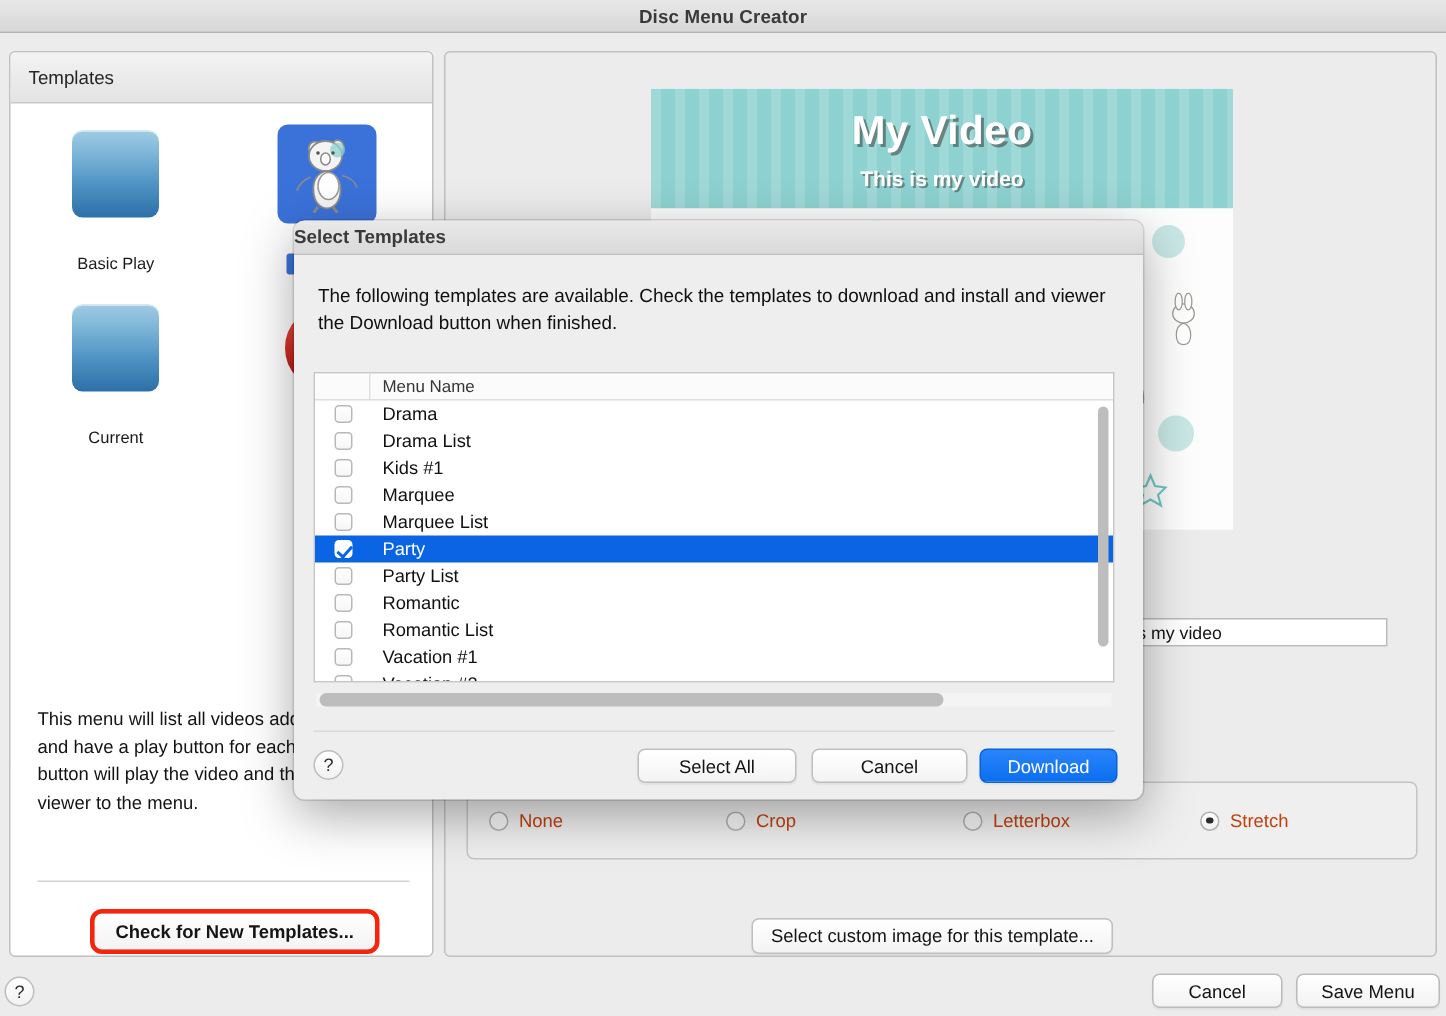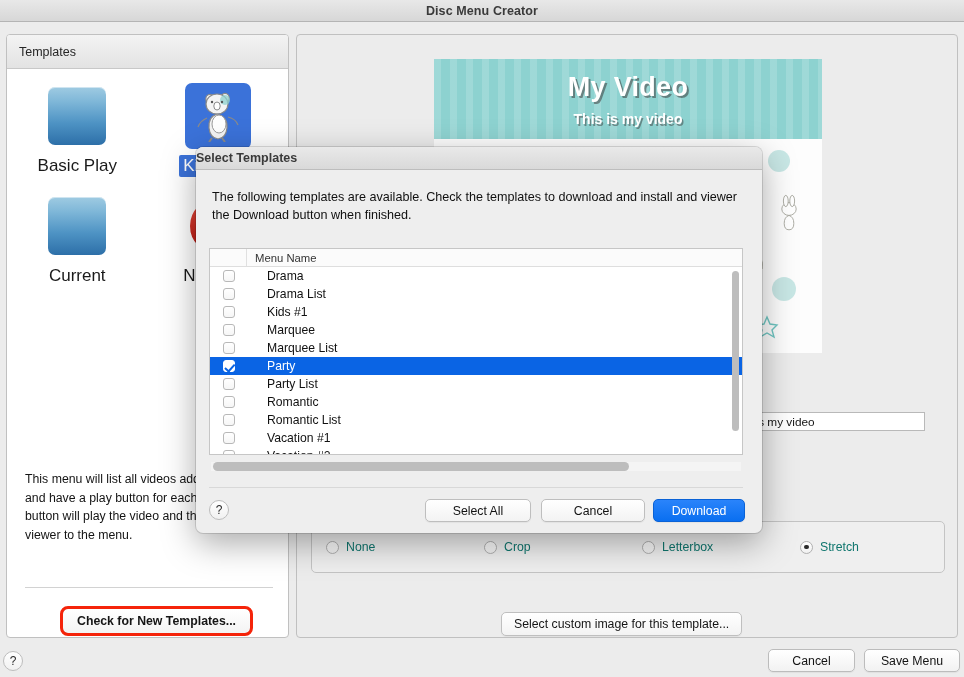--- a/index.html
+++ b/index.html
@@ -68,21 +68,21 @@
   }
   .thumb-kids {
     width: 58px; height: 58px; border-radius: 7px;
     display: flex; align-items: center; justify-content: center;
   }
   .thumb-nomenu {
     width: 58px; height: 58px;
     display: flex; align-items: center; justify-content: center;
   }
   .tpl-label {
-    margin-top: 6px; font-size: 17px; color: #1a1a1a;
+    margin-top: 20px; font-size: 11px; color: #1a1a1a;
     padding: 1px 4px; border-radius: 2px;
   }
   .tpl-label.sel { background: #3b72d9; color: #ffffff; }
 
   .tpl-desc {
     position: absolute; left: 18px; top: 435px; width: 250px;
     font-size: 12.3px; line-height: 18.5px; color: #141414;
   }
   .tpl-sep {
     position: absolute; left: 18px; top: 552px; width: 248px;
@@ -175,21 +175,21 @@
     width: 13px; height: 13px; border-radius: 50%;
     background: linear-gradient(#ffffff, #f0f0f0);
     border: 1px solid #b0b0b0;
     position: relative; flex: none;
   }
   .radio.on::after {
     content: ""; position: absolute;
     left: 3.2px; top: 3.2px; width: 4.6px; height: 4.6px;
     border-radius: 50%; background: #2b2b2b;
   }
-  .radio-label { font-size: 12.3px; color: #0f766e; }
+  .radio-label { font-size: 12.3px; color: #c2410c; }
 
   .custom-img-btn-wrap {
     position: absolute; left: 204px; top: 577px;
   }
 
   
   .bottom-bar {
     position: absolute; left: 0; top: 638px; width: 964px; height: 39px;
   }
   .help-btn {
@@ -265,21 +265,21 @@
   .lrow.sel .lcheck {
     background: #ffffff; border-color: #ffffff;
   }
   .lcheck.on::after {
     content: "";
     position: absolute; left: 3.2px; top: 1px;
     width: 4px; height: 7.5px;
     border: solid #0a64e4; border-width: 0 2px 2px 0;
     transform: rotate(42deg);
   }
-  .lname { padding-left: 8px; margin-left: 12px; }
+  .lname { padding-left: 8px; }
 
   .vscroll {
     position: absolute; right: 3px; top: 22px;
     width: 7px; height: 160px;
     background: #bdbdbd; border-radius: 4px;
   }
   .hscroll-track {
     position: absolute; left: 211px; top: 462px;
     width: 530px; height: 9px;
     background: #f4f4f4;

